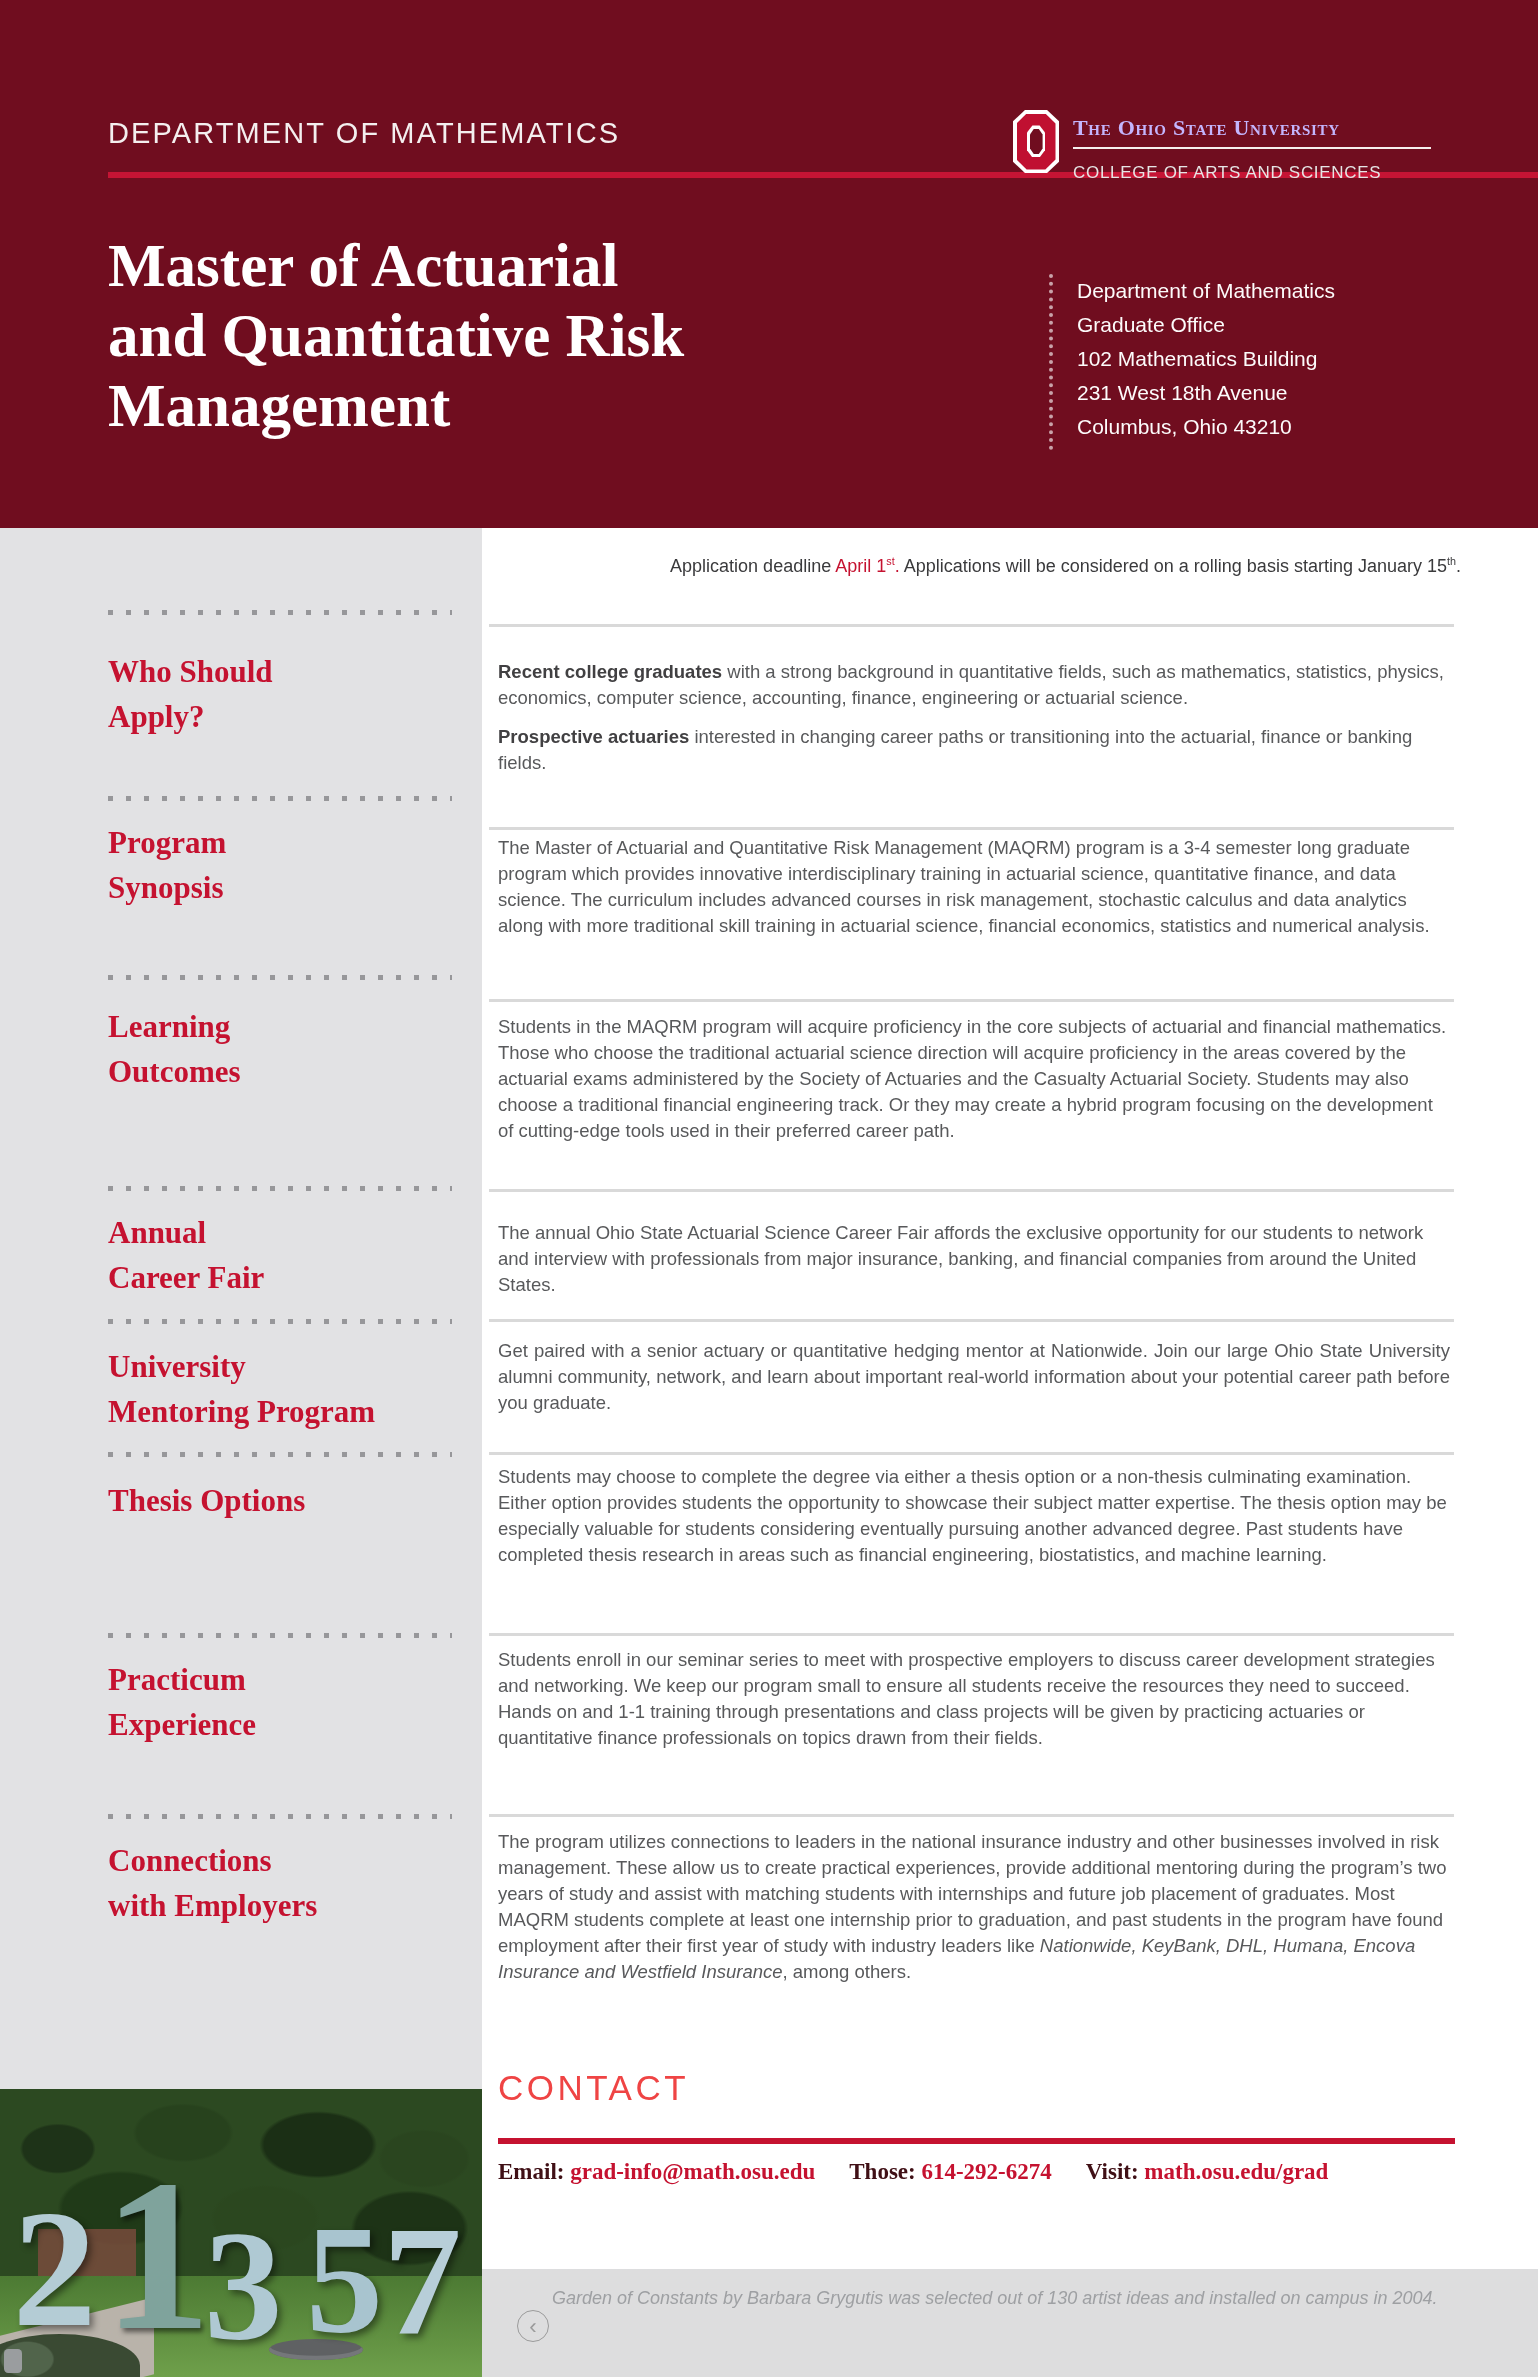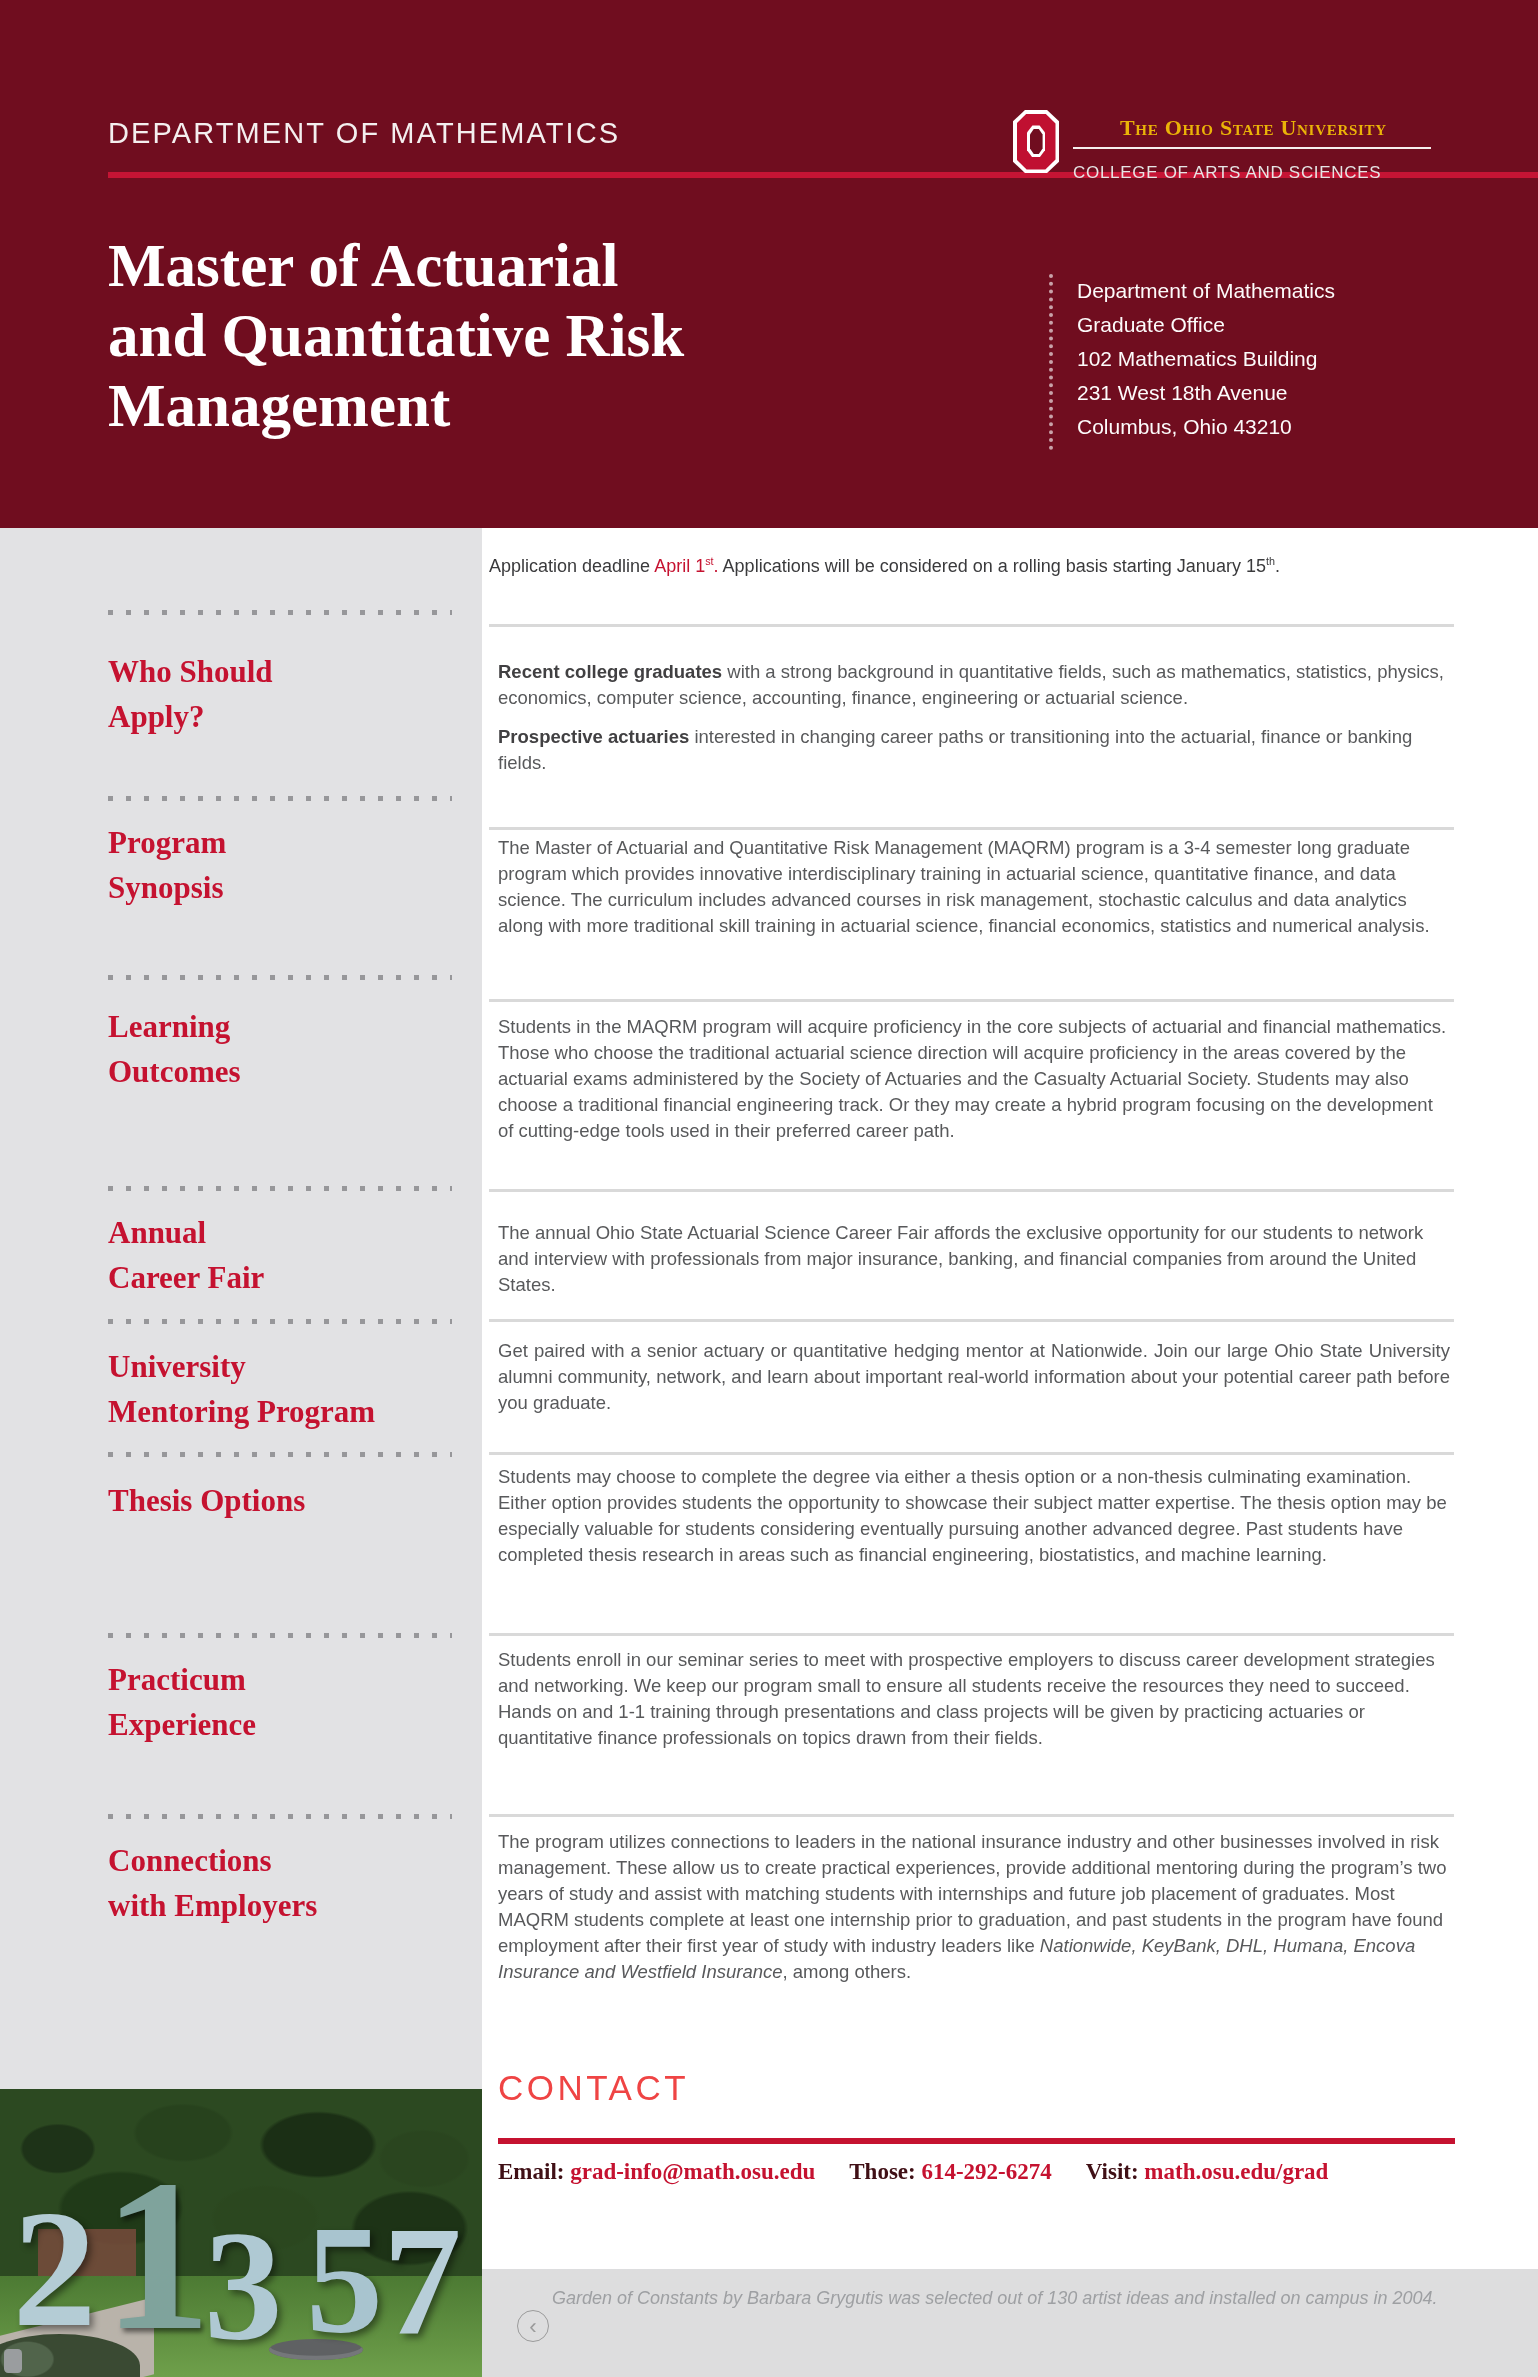--- a/index.html
+++ b/index.html
@@ -17,39 +17,39 @@
 
   
   .blockO{left:1013px;top:110px;width:46px;height:63px;background:#ffffff;
           clip-path:polygon(26% 0,74% 0,100% 18%,100% 82%,74% 100%,26% 100%,0 82%,0 18%);}
   .blockO .o-red{position:absolute;left:3.5px;top:3.5px;right:3.5px;bottom:3.5px;background:#C01031;
           clip-path:polygon(26% 0,74% 0,100% 18%,100% 82%,74% 100%,26% 100%,0 82%,0 18%);}
   .blockO .o-hole{position:absolute;left:14px;top:15.4px;width:18px;height:32px;background:#ffffff;
           clip-path:polygon(30% 0,70% 0,100% 22%,100% 78%,70% 100%,30% 100%,0 78%,0 22%);}
   .blockO .o-hole-in{position:absolute;left:17px;top:19px;width:12.6px;height:25px;background:#700D1F;
           clip-path:polygon(30% 0,70% 0,100% 22%,100% 78%,70% 100%,30% 100%,0 78%,0 22%);}
-  .osu-word{left:1120px;top:115px;width:364px;font-family:"Liberation Serif",serif;font-weight:bold;
-            color:#eab308;font-size:22px;font-variant:small-caps;letter-spacing:0.7px;white-space:nowrap;}
+  .osu-word{left:1073px;top:115px;width:364px;font-family:"Liberation Serif",serif;font-weight:bold;
+            color:#c4b5fd;font-size:22px;font-variant:small-caps;letter-spacing:0.7px;white-space:nowrap;}
   .osu-rule{left:1073px;top:147px;width:358px;height:2.1px;background:#F6EFEE;}
   .osu-college{left:1073px;top:163px;font-size:17px;color:#e5e5e5;letter-spacing:0.7px;white-space:nowrap;}
 
   .addr{left:1049px;top:274px;height:176px;padding-left:24px;
         border-left:4.2px dotted rgba(255,255,255,0.62);}
   .addr div{color:#FDFBFB;font-size:21px;line-height:34px;white-space:nowrap;}
 
   
   .sidebar-bg{left:0;top:528px;width:482px;height:1561px;background:#E2E2E4;}
   .dots{left:108px;width:344px;height:4.9px;
         background:repeating-linear-gradient(90deg,#97979A 0 4.9px,transparent 4.9px 18px);}
   .side-head{left:108px;width:364px;font-family:"Liberation Serif",serif;font-weight:bold;
              color:#C51230;font-size:31px;line-height:45px;}
   .side-head span{display:block;}
 
   
-  .deadline{left:489px;top:556px;width:972px;text-align:left;font-size:18px;color:#3A3A3C;}
+  .deadline{left:489px;top:556px;width:972px;text-align:right;font-size:18px;color:#3A3A3C;}
   .deadline .red{color:#C51230;}
   sup{font-size:60%;vertical-align:super;line-height:0;}
   .divider{left:489px;width:965px;height:2.8px;background:#D9D9D9;}
   .para{left:498px;width:952px;font-size:18.5px;line-height:26px;color:#58595B;}
   .para b{color:#414042;font-weight:bold;}
   .para i{font-style:italic;}
   .justify{text-align:justify;}
 
   
   .contact-head{left:498px;top:2068px;font-size:35px;letter-spacing:3.5px;color:#ef4444;}

